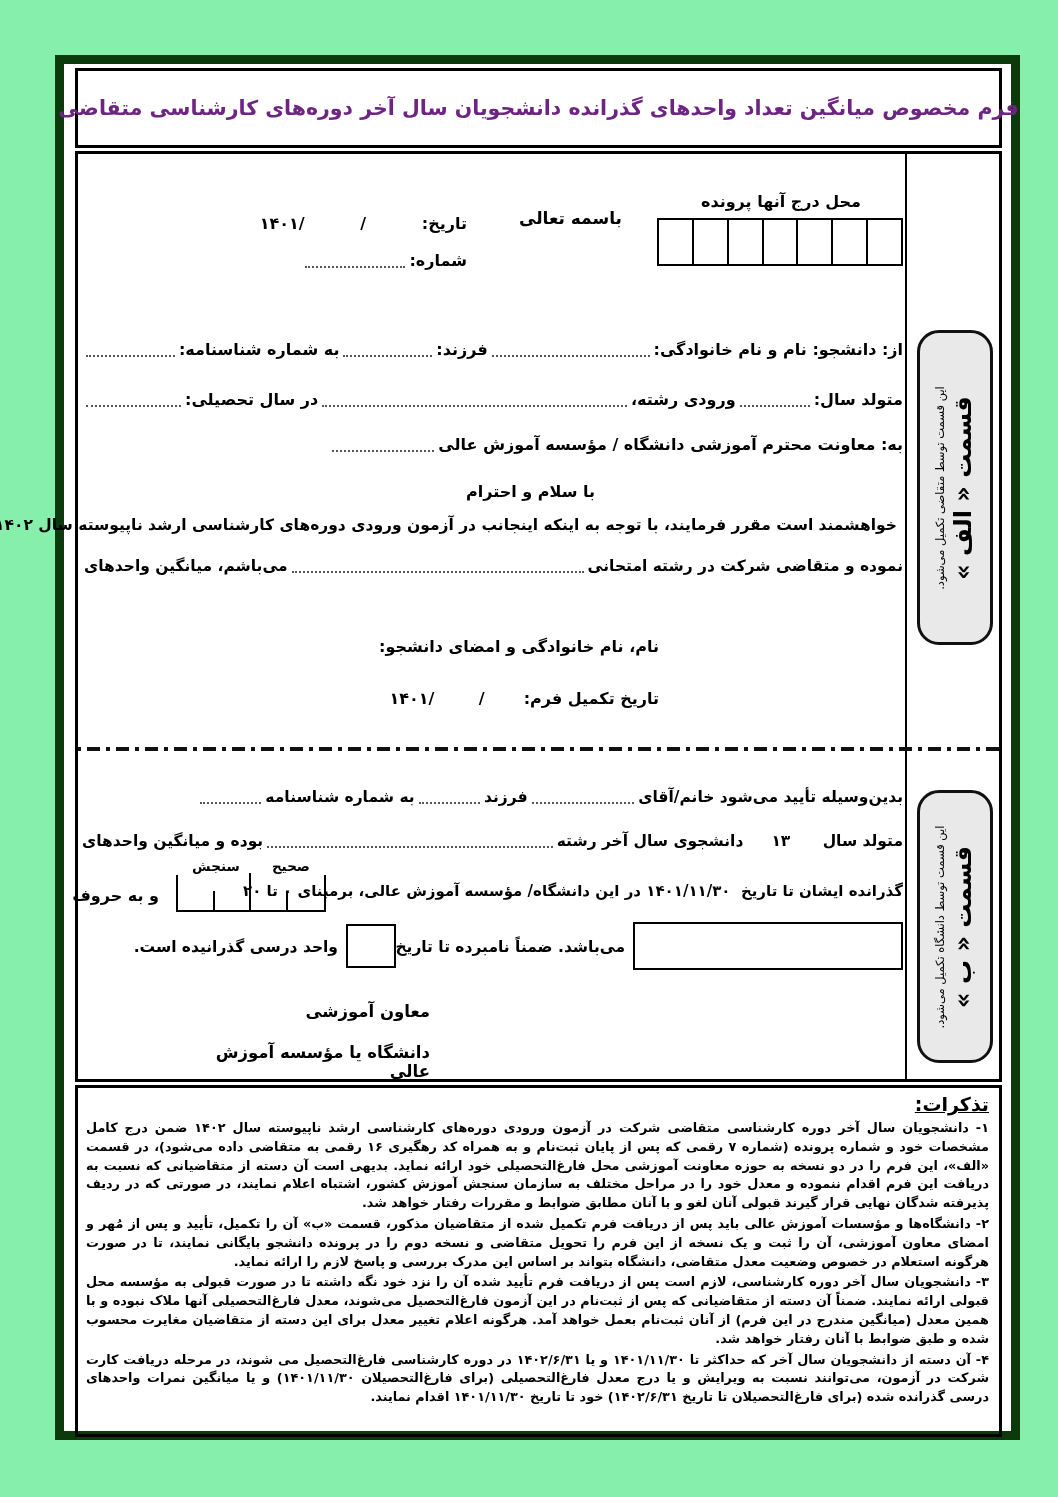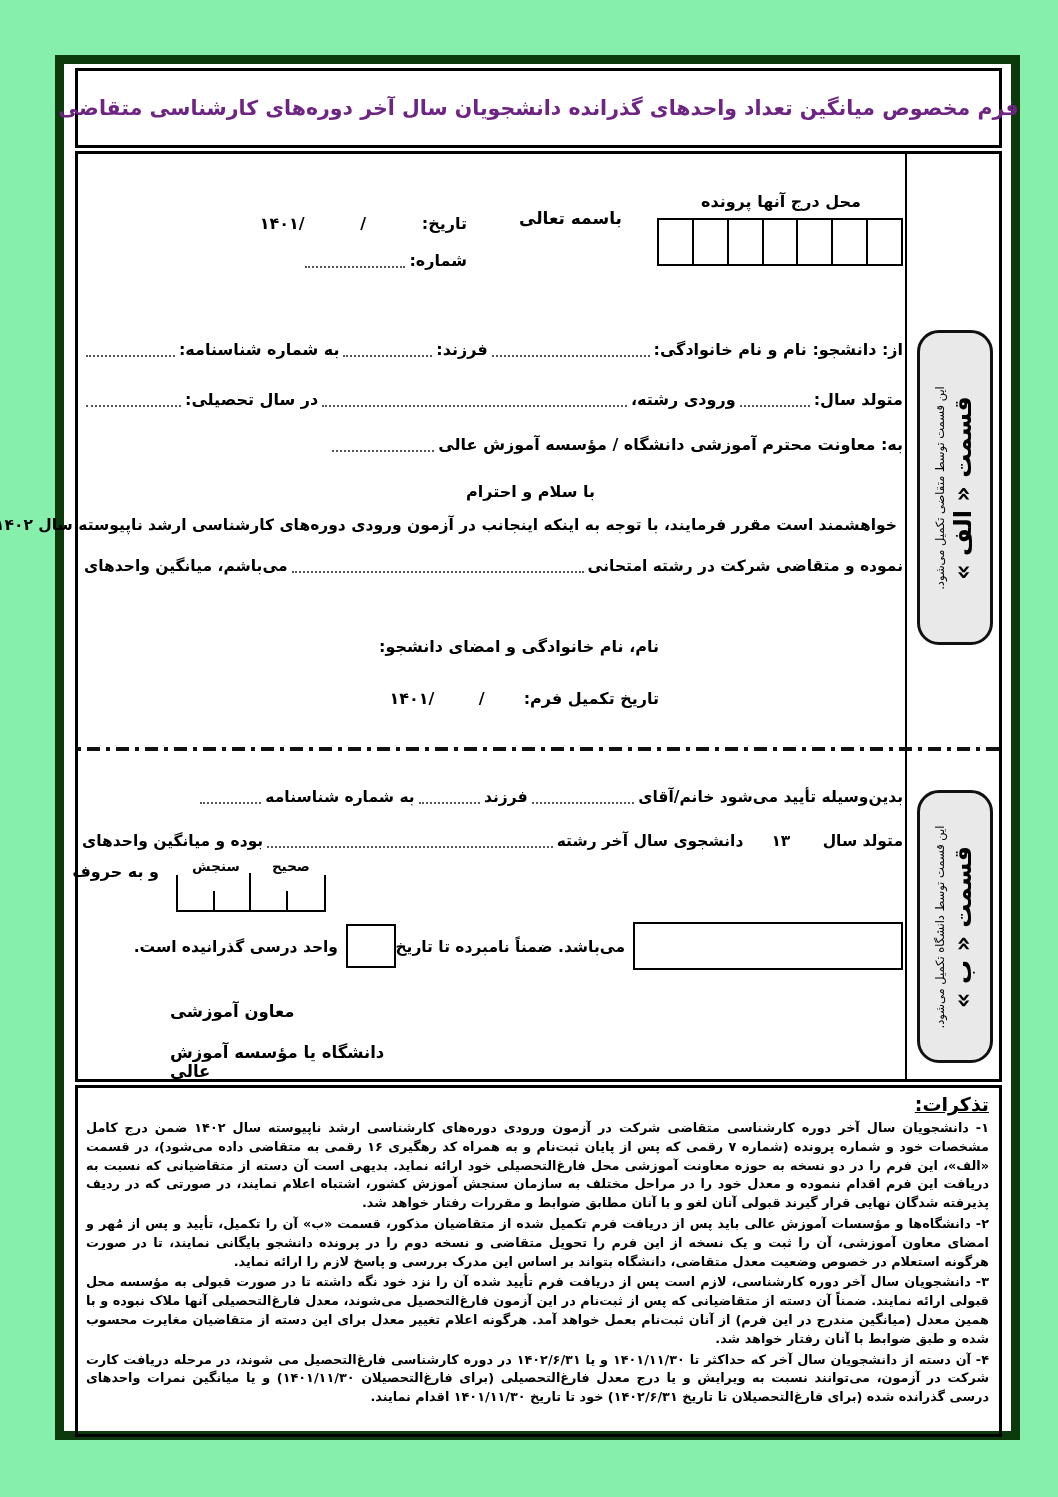--- a/index.html
+++ b/index.html
@@ -39,21 +39,21 @@
   .smallbox { border:2px solid #000; background:#fff; }
 
   .dashdot { position:absolute; left:0; right:0; top:593px; height:4px;
              background:repeating-linear-gradient(to left, #111 0 13px, transparent 13px 19px, #111 19px 23px, transparent 23px 29px); }
 
   .pill { position:absolute; right:6px; width:76px; background:#e9e9e9; border:3px solid #111; border-radius:22px; overflow:hidden; }
   .pill-inner { position:absolute; left:50%; top:50%; display:flex; flex-direction:column-reverse; align-items:center; justify-content:center; gap:2px; }
   .pill-title { font-size:24px; font-weight:bold; white-space:nowrap; }
   .pill-sub { font-size:11.5px; white-space:nowrap; }
 
-  .sig-block { text-align:left; font-weight:bold; font-size:16.5px; }
+  .sig-block { text-align:right; font-weight:bold; font-size:16.5px; }
   .sig-block div + div { margin-top:22px; }
 
   .notes-box { position:absolute; left:75px; top:1085px; width:927px; height:352px; border:3px solid #000; padding:5px 10px 4px 8px; overflow:hidden; }
   .notes-head { font-size:19px; font-weight:bold; text-decoration:underline; display:inline-block; margin-bottom:2px; }
   .notes-box p { font-size:12.8px; font-weight:bold; line-height:1.47; text-align:justify; margin:2px 0; }
 </style>
 </head>
 <body>
 
 <div class="page">
@@ -152,34 +152,35 @@
       </div>
 
       <div class="row" style="top:678px; right:2px; left:4px; font-size:15.5px;">
         <span class="lbl">متولد سال &nbsp;&nbsp;&nbsp;&nbsp; ۱۳</span>
         <span style="flex:0 0 28px;"></span>
         <span class="lbl">دانشجوی سال آخر رشته</span>
         <span class="fill grow2"></span>
         <span class="lbl">بوده و میانگین واحدهای</span>
       </div>
 
+      <div class="abs line" style="top:728px; right:2px; font-size:15px;">گذرانده ایشان تا تاریخ&nbsp; ۱۴۰۱/۱۱/۳۰ در این دانشگاه/ مؤسسه آموزش عالی، برمبنای ۰ تا ۲۰</div>
 
       <div class="abs" style="top:704px; right:579px; width:150px;">
         <div class="comb-labels">
           <span>صحیح</span>
           <span>سنجش</span>
         </div>
         <div class="comb-grid">
           <div class="tick short t25"></div>
           <div class="tick full t50"></div>
           <div class="tick short t75"></div>
         </div>
       </div>
 
-      <div class="abs line" style="top:708px; right:746px;">و به حروف</div>
+      <div class="abs line" style="top:732px; right:746px;">و به حروف</div>
 
       <div class="abs bigbox" style="top:768px; right:2px; width:270px; height:48px;"></div>
       <div class="abs line" style="top:784px; right:280px; font-size:15.5px;">می‌باشد. ضمناً نامبرده تا تاریخ فوق</div>
       <div class="abs smallbox" style="top:770px; right:509px; width:50px; height:44px;"></div>
       <div class="abs line" style="top:784px; right:567px; font-size:15.5px;">واحد درسی گذرانیده است.</div>
 
       <div class="abs sig-block" style="top:848px; right:475px; width:260px;">
         <div>معاون آموزشی</div>
         <div>دانشگاه یا مؤسسه آموزش عالی</div>
       </div>

